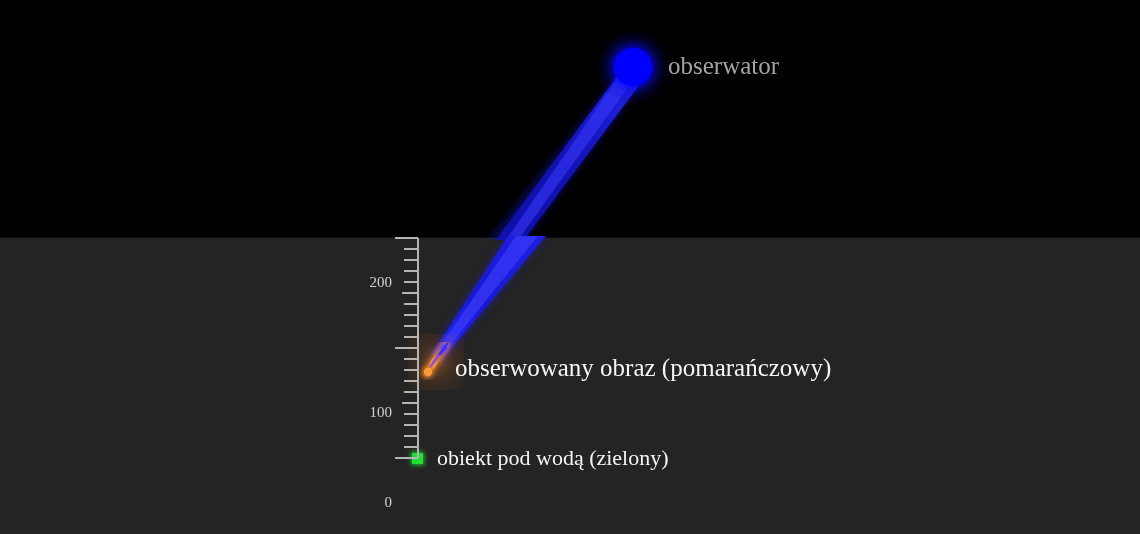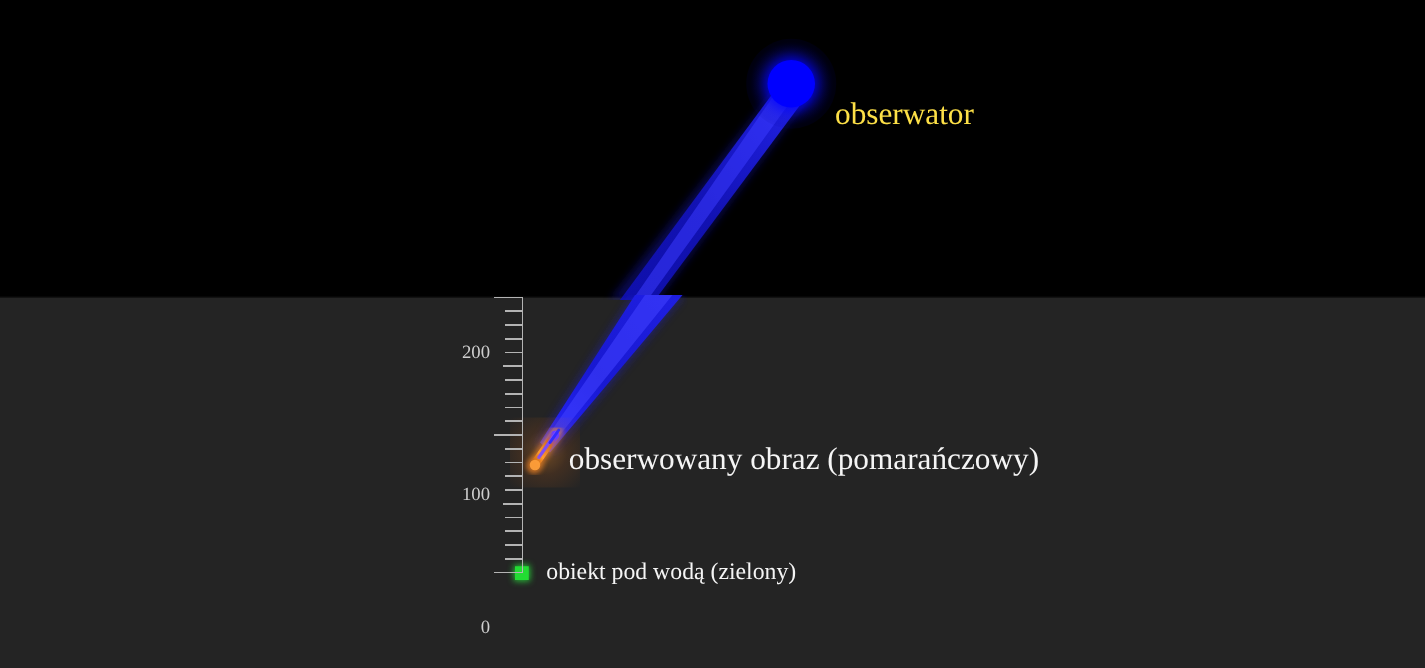--- a/index.html
+++ b/index.html
@@ -76,25 +76,24 @@
     position: absolute;
     left: 614px; top: 48px;
     width: 38px; height: 38px;
     border-radius: 50%;
     background: #0000ff;
     box-shadow: 0 0 10px 2px rgba(0,0,255,0.85);
   }
   #observer-label {
     position: absolute;
     left: 668px; top: 50px;
-    color: #fde047;
+    color: #a3a3a3;
     font-size: 25px;
     line-height: 31px;
     white-space: nowrap;
-    margin-top: 26px;
   }
 
   
   #image-glow {
     position: absolute;
     left: 408px; top: 334px;
     width: 56px; height: 56px;
     background: radial-gradient(ellipse at 50% 50%,
        rgba(255,150,40,0.34) 0%,
        rgba(210,100,20,0.16) 45%,
@@ -121,21 +120,21 @@
     position: absolute;
     left: 412px; top: 453px;
     width: 11px; height: 11px;
     background: #22dd33;
     box-shadow: 0 0 5px 1px rgba(40,230,60,0.8);
   }
   #object-label {
     position: absolute;
     left: 437px; top: 442px;
     color: #f5f5f5;
-    font-size: 19px;
+    font-size: 22px;
     line-height: 31px;
     white-space: nowrap;
   }
 
   
   #axis {
     position: absolute;
     left: 340px; top: 228px;
     width: 90px; height: 245px;
     pointer-events: none;
@@ -144,21 +143,21 @@
   .axis-tick-label {
     position: absolute;
     color: #cfcfcf;
     font-size: 15px;
     line-height: 15px;
     text-align: right;
     white-space: nowrap;
     margin-top: 44px;
   }
   #tick-label-200 { left: 352px; top: 231px; width: 40px; }
-  #tick-label-100 { left: 352px; top: 345px; width: 40px; text-align: right; }
+  #tick-label-100 { left: 352px; top: 361px; width: 40px; text-align: right; }
   #tick-label-0   { left: 352px; top: 451px; width: 40px; }
 </style>
 </head>
 <body>
 
 <div id="stage">
 
   <div id="sky"></div>
   <div id="water"></div>
   <div id="surface-line"></div>

